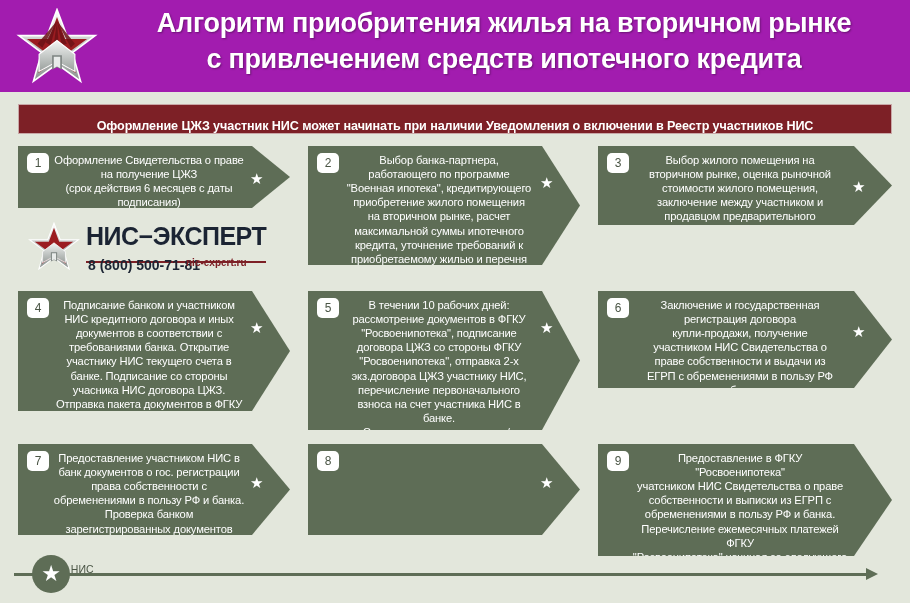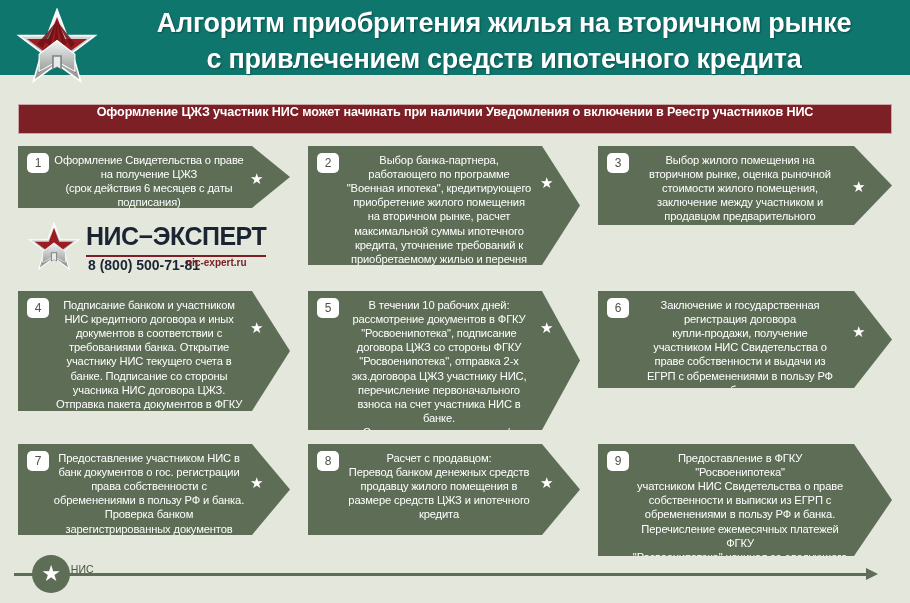--- a/index.html
+++ b/index.html
@@ -11,22 +11,22 @@
   }
   #page {
     position: relative;
     width: 910px; height: 603px;
     background: #e3e7dc;
   }
 
   
   #header {
     position: absolute; left: 0; top: 0;
-    width: 910px; height: 75px;
-    background: #0f766e;
+    width: 910px; height: 92px;
+    background: #a21caf;
   }
   #header-logo {
     position: absolute; left: 16px; top: 8px;
     width: 82px; height: 78px;
   }
   #header-title {
     position: absolute; left: 104px; top: 6px;
     width: 800px;
     color: #ffffff;
     font-size: 27px;
@@ -37,21 +37,21 @@
     text-shadow: 1px 1px 2px rgba(0,0,0,0.35);
     white-space: pre-line;
   }
 
   
   #banner {
     position: absolute; left: 18px; top: 104px;
     width: 874px; height: 30px;
     background: #7d2026;
     border: 1px solid #c9a7a7;
-    display: flex; align-items: flex-start; justify-content: center;
+    display: flex; align-items: flex-end; justify-content: center;
   }
   #banner-text {
     color: #ffffff;
     font-size: 12.6px;
     font-weight: bold;
     letter-spacing: -0.1px;
     white-space: nowrap;
   }
 
   
@@ -118,21 +118,21 @@
     position: absolute; left: 0; top: 0;
     width: 52px; height: 50px;
   }
   #nis-logo-name {
     position: absolute; left: 58px; top: 0px;
     font-size: 25px;
     font-weight: bold;
     color: #1b2433;
     letter-spacing: -0.5px;
     border-bottom: 2px solid #7d2026;
-    padding-bottom: 4px;
+    padding-bottom: 10px;
   }
   #nis-logo-phone {
     position: absolute; left: 60px; top: 35px;
     font-size: 14px;
     font-weight: bold;
     color: #1b2433;
   }
   #nis-logo-site {
     position: absolute; left: 158px; top: 35px;
     font-size: 10px;
@@ -305,25 +305,20 @@
 банк документов о гос. регистрации
 права собственности с
 обременениями в пользу РФ и банка.
 Проверка банком
 зарегистрированных документов</div>
     <div class="step-star">★</div>
   </div>
 
   <div class="step" id="step-8">
     <div class="step-num">8</div>
-    <div class="step-text">Расчет с продавцом:
-Перевод банком денежных средств
-продавцу жилого помещения в
-размере средств ЦЖЗ и ипотечного
-кредита</div>
     <div class="step-star">★</div>
   </div>
 
   <div class="step" id="step-9">
     <div class="step-num">9</div>
     <div class="step-text">Предоставление в ФГКУ "Росвоенипотека"
 учатсником НИС Свидетельства о праве
 собственности и выписки из ЕГРП с
 обременениями в пользу РФ и банка.
 Перечисление ежемесячных платежей ФГКУ

